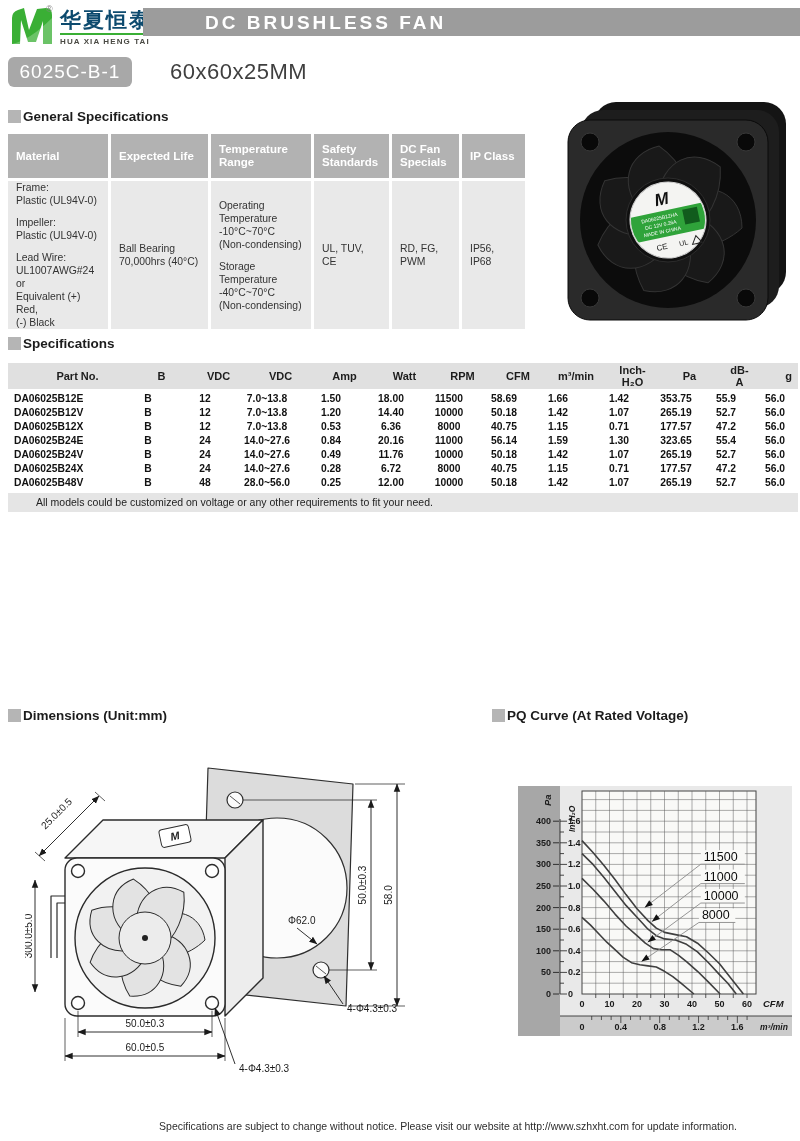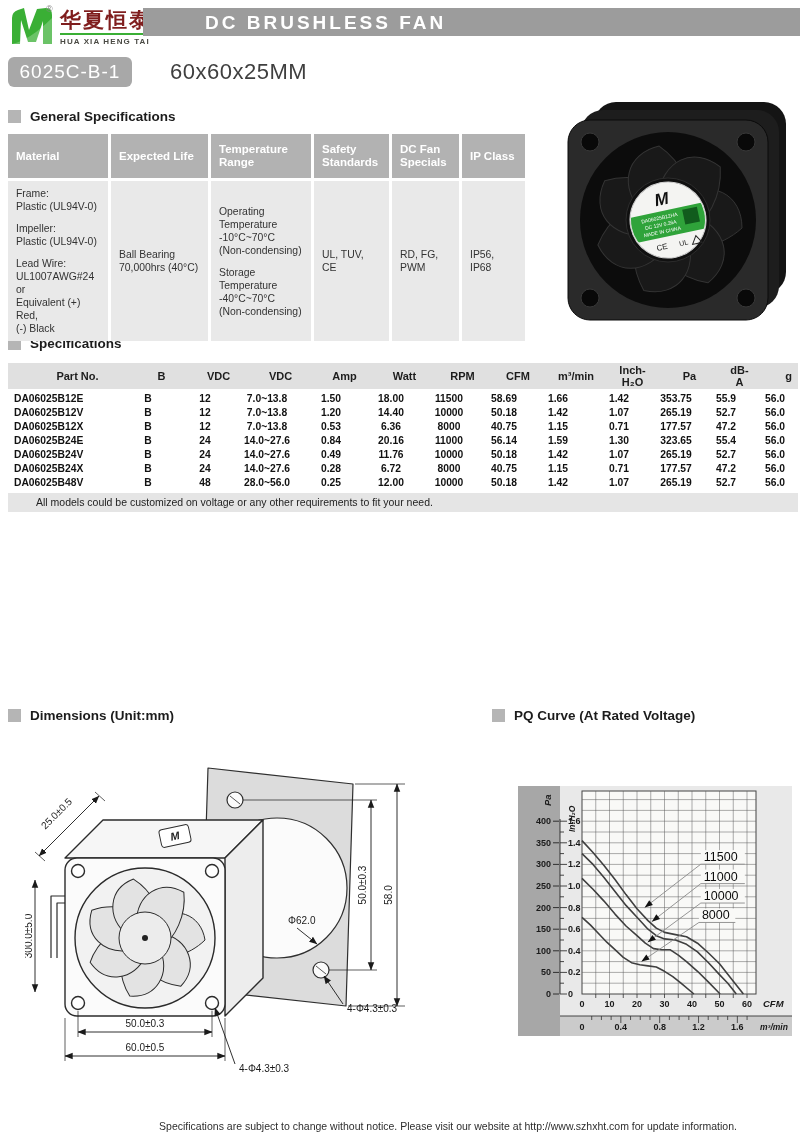--- a/index.html
+++ b/index.html
@@ -2,40 +2,40 @@
 <html><head>
 <meta charset="utf-8">
 <style>
   html,body{margin:0;padding:0;background:#fff;}
   #page{position:relative;width:800px;height:1141px;background:#ffffff;overflow:hidden;
         font-family:"Liberation Sans",sans-serif;color:#222;}
 
   
   .logo{position:absolute;left:10px;top:4px;width:190px;height:50px;}
   .logo-m{position:absolute;left:0;top:2px;width:46px;height:42px;}
-  .logo-cn{position:absolute;left:50px;top:2px;font-size:21px;font-weight:bold;color:#7f1d1d;letter-spacing:2px;}
+  .logo-cn{position:absolute;left:50px;top:2px;font-size:21px;font-weight:bold;color:#0c4a6e;letter-spacing:2px;}
   .logo-underline{position:absolute;left:50px;top:29px;width:102px;height:2px;background:#3aaf35;}
   .logo-en{position:absolute;left:50px;top:33px;font-size:8px;font-weight:bold;color:#4a4a44;letter-spacing:1.1px;}
   .reg{position:absolute;left:36px;top:0;font-size:9px;color:#8a8a8a;}
   .banner{position:absolute;left:143px;top:8px;width:657px;height:28px;background:#9c9c9c;
           color:#fff;font-size:19px;font-weight:bold;letter-spacing:3px;line-height:29px;padding-left:62px;box-sizing:border-box;}
   .model-badge{position:absolute;left:8px;top:57px;width:124px;height:30px;background:#a8a8a8;border-radius:6px;
                color:#fff;font-size:19px;text-align:center;line-height:30px;letter-spacing:1px;}
   .size-label{position:absolute;left:170px;top:57px;height:30px;font-size:22px;line-height:30px;color:#3f3f3f;letter-spacing:0.5px;}
 
   
-  .sec{position:absolute;display:flex;align-items:center;gap:9px;}
+  .sec{position:absolute;display:flex;align-items:center;gap:2px;}
   .sec .sq{width:13px;height:13px;background:#b5b5b5;}
   .sec .t{font-size:13.5px;font-weight:bold;color:#1c1c1c;}
 
   
   table.gen{position:absolute;left:5px;top:131px;border-collapse:separate;border-spacing:3px;table-layout:fixed;width:523px;}
   table.gen th{background:#b2b2b2;color:#fff;font-size:11.5px;font-weight:bold;text-align:left;
                padding:4px 8px;height:36px;vertical-align:middle;line-height:13px;}
-  table.gen td{background:#e9e9e9;font-size:10.4px;color:#333;padding:6px 8px;height:134px;vertical-align:middle;line-height:13px;}
+  table.gen td{background:#e9e9e9;font-size:10.4px;color:#333;padding:0 8px;height:134px;vertical-align:middle;line-height:13px;}
   table.gen td.top{vertical-align:top;}
   .grp{margin-bottom:9px;}
   .grp:last-child{margin-bottom:0;}
 
   
   table.spec{position:absolute;left:8px;top:363px;width:784px;border-collapse:separate;border-spacing:0;table-layout:fixed;}
   table.spec th{font-weight:bold;color:#1d1d1d;text-align:center;vertical-align:middle;}
   table.spec .h1 th{background:#c9c9c9;font-size:11.3px;height:38px;border-bottom:2px solid #fff;line-height:13px;white-space:pre-line;}
   table.spec .h2 th{background:#e0e0e0;font-size:11px;height:21px;border-bottom:3px solid #fff;padding-left:28px;}
   table.spec td{font-size:10.3px;font-weight:bold;color:#111;text-align:center;height:14px;padding:0;line-height:14px;}

